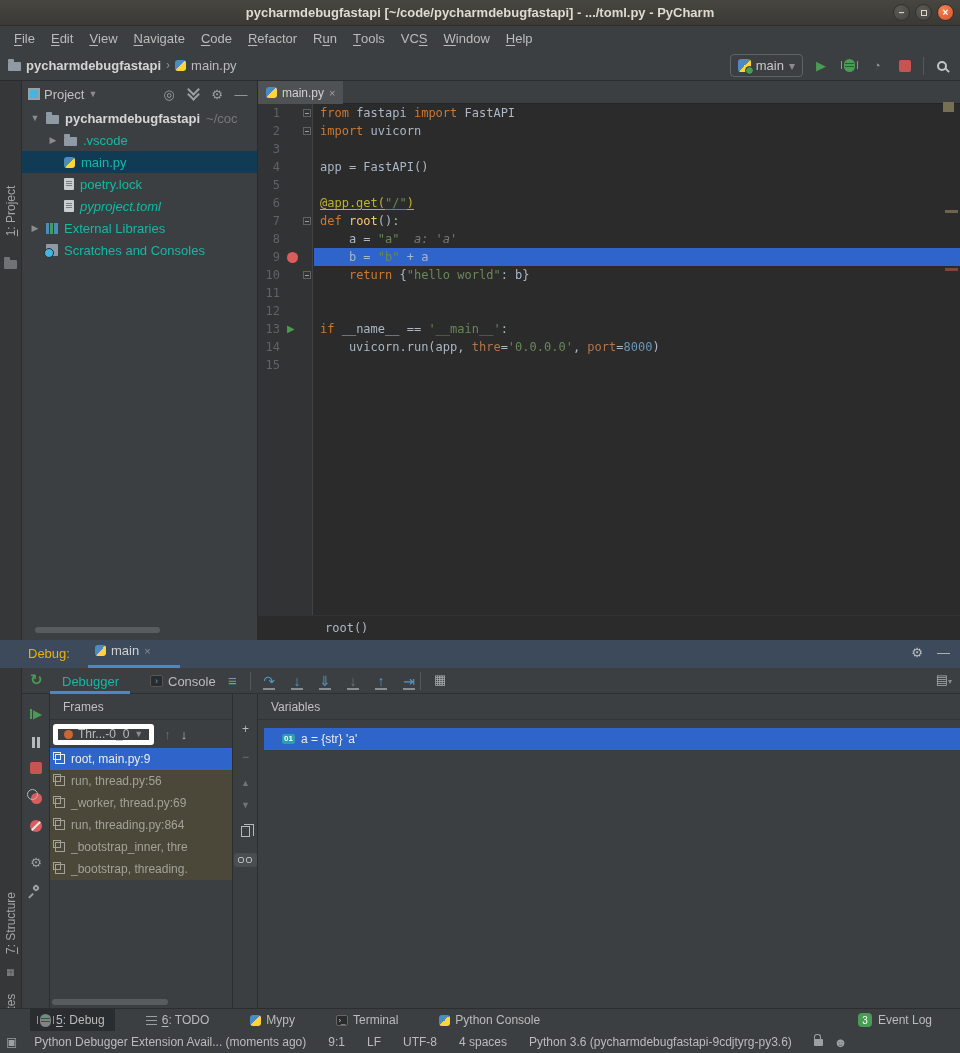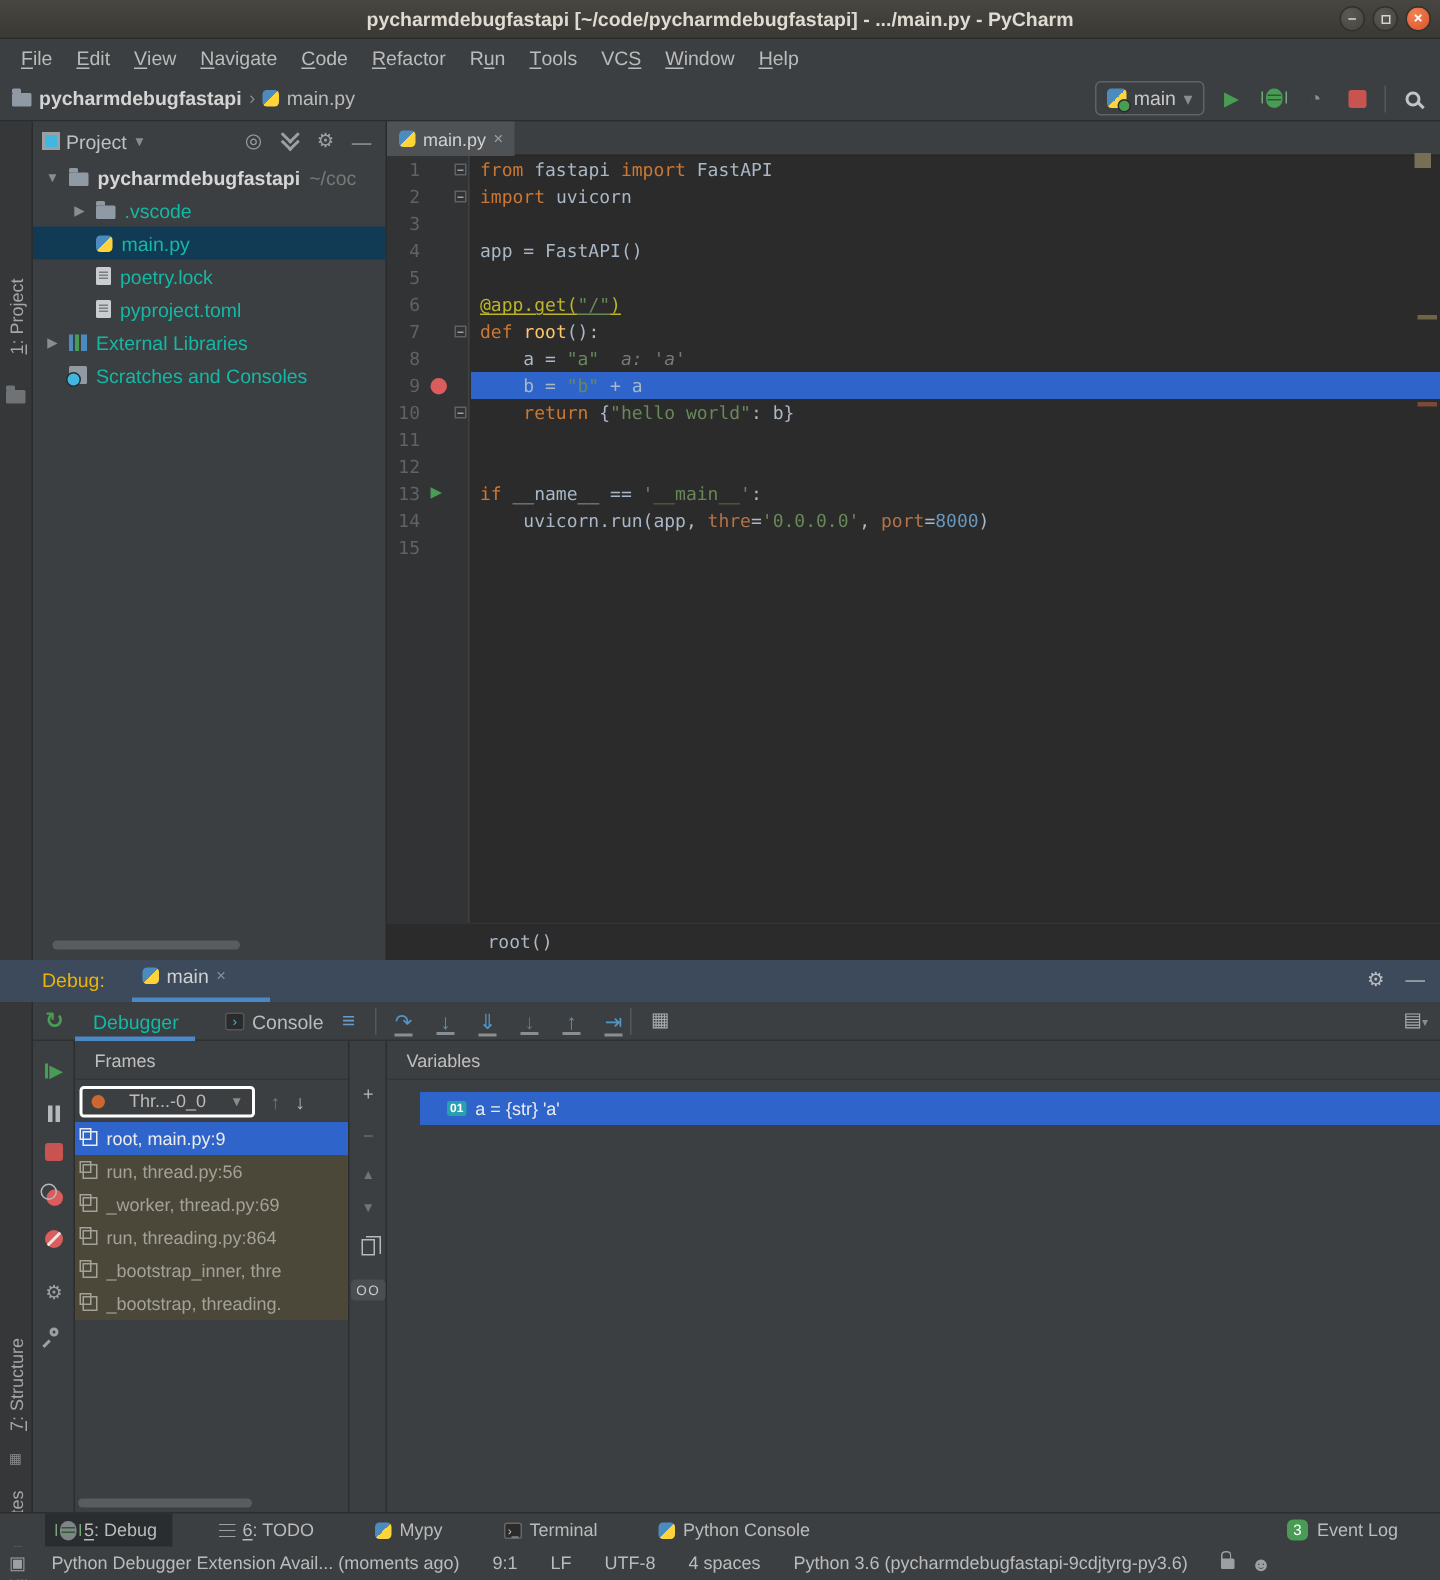--- a/index.html
+++ b/index.html
@@ -157,39 +157,39 @@
   .i-viewbp { width:11px; height:11px; border-radius:50%; background:var(--breakpoint-red,#DB5C5C); position:relative; }
   .i-viewbp::before { content:""; position:absolute; left:-4px; top:-4px; width:9px; height:9px; border-radius:50%; border:1px solid #b6b9bb; }
   .i-mute { width:12px; height:12px; border-radius:50%; background:var(--breakpoint-red,#DB5C5C); position:relative; overflow:hidden; }
   .i-mute::after { content:""; position:absolute; left:-2px; top:5px; width:16px; height:2px; background:#e8e8e8; transform:rotate(-45deg); }
   .i-pin { width:6px; height:6px; border-radius:50%; border:2px solid #9da0a2; position:relative; transform:rotate(45deg); }
   .i-pin::after { content:""; position:absolute; left:2px; top:7px; width:2px; height:6px; background:#9da0a2; }
 
   #frames-panel { position:absolute; left:28px; top:0; width:183px; height:314px; border-right:1px solid #2b2d2e; }
   .pane-header { height:26px; border-bottom:1px solid #323535; display:flex; align-items:center; padding-left:13px; color:#c0c0c0; font-size:12px; }
   #thread-row { height:28px; display:flex; align-items:center; gap:10px; padding-left:3px; }
-  #thread-dd { border:2px solid #ffffff; border-radius:3px; height:21px; display:flex; align-items:center; gap:16px; padding:0 6px; color:#bbbbbb; font-size:12px; }
+  #thread-dd { border:5px solid #ffffff; border-radius:3px; height:21px; display:flex; align-items:center; gap:5px; padding:0 6px; color:#bbbbbb; font-size:12px; }
   .thread-dot { width:9px; height:9px; border-radius:50%; background:#cc6633; }
   .frame-row { height:22px; display:flex; align-items:center; gap:6px; padding-left:5px; white-space:nowrap; overflow:hidden; font-size:12px; color:#b9b9b9; }
   .frame-row.selected { background:var(--selection,#2F65CA); color:#ececec; }
   .frame-row.lib { background:var(--lib-frame,#4C4839); color:#a2a298; }
   .i-frame { width:10px; height:10px; border:1px solid currentColor; position:relative; flex:none; }
   .i-frame::before { content:""; position:absolute; left:-3px; top:-3px; width:6px; height:6px; border:1px solid currentColor; background:inherit; }
   #frames-hscroll { position:absolute; left:2px; top:305px; width:116px; height:6px; background:#595c5e; border-radius:3px; }
 
   #mini-col { position:absolute; left:211px; top:0; width:25px; height:314px; border-right:1px solid #2b2d2e; }
   #mini-col .mico { position:absolute; left:0; width:25px; text-align:center; color:#b6b9bb; font-size:12px; }
   #mini-col .dim { color:#707476; }
   .i-glasses { display:inline-block; background:#4a4e50; border-radius:3px; padding:2px 3px; color:#c8cbcd; font-size:9px; letter-spacing:1px; }
   .i-copy { display:inline-block; width:9px; height:11px; border:1px solid #b6b9bb; position:relative; }
   .i-copy::before { content:""; position:absolute; left:2px; top:-3px; width:9px; height:11px; border-top:1px solid #b6b9bb; border-right:1px solid #b6b9bb; }
 
   #vars-panel { position:absolute; left:236px; top:0; right:0; height:314px; }
   #var-row { position:absolute; left:6px; right:0; top:34px; height:22px; background:var(--selection,#2F65CA);
-    display:flex; align-items:center; gap:6px; padding-left:18px; color:#ececec; font-size:12px;margin-left:16px; }
+    display:flex; align-items:center; gap:6px; padding-left:18px; color:#ececec; font-size:12px; }
   .i-val { background:#2A9FB0; color:#fff; font-size:8px; font-weight:bold; border-radius:2px; padding:1px 2px; line-height:1; }
 
   
   #tool-bar { left:0; top:1008px; width:960px; height:23px; background:var(--panel,#3C3F41); border-top:1px solid #2b2d2e; display:flex; align-items:center; font-size:12px; }
   .tool-item { height:23px; display:flex; align-items:center; gap:5px; padding:0 10px; color:#bbbbbb; }
   .tool-item.active { background:#2a2d2f; }
   .i-lines { width:11px; height:9px; background:repeating-linear-gradient(#9da0a2 0 1px, transparent 1px 4px); }
   .i-term { width:12px; height:11px; background:#2b2b2b; border:1px solid #666; border-radius:2px; color:#c8cbcd; font-size:8px; line-height:9px; text-align:center; }
   #event-log { position:absolute; right:28px; display:flex; align-items:center; gap:6px; color:#bbbbbb; }
   .badge { width:14px; height:14px; border-radius:4px; background:var(--run-green,#499C54); color:#fff; font-size:10px; display:flex; align-items:center; justify-content:center; }
@@ -199,21 +199,21 @@
   #status-bar .sitem { padding:0 11px; white-space:nowrap; }
   #status-bar .winico { color:#9da0a2; font-size:12px; padding:0 6px 0 6px; }
   .i-lock { width:9px; height:7px; background:#9da0a2; border-radius:1px; position:relative; display:inline-block; }
   .i-lock::before { content:""; position:absolute; left:0px; top:-5px; width:5px; height:5px; border:1.5px solid #9da0a2; border-bottom:none; border-radius:3px 3px 0 0; }
   .i-hector { color:#9da0a2; font-size:13px; }
 </style>
 </head>
 <body>
 
 <div id="titlebar" class="abs">
-  <span>pycharmdebugfastapi [~/code/pycharmdebugfastapi] - .../main.py - PyCharm</span>
+  <span>pycharmdebugfastapi [~/code/pycharmdebugfastapi] - .../toml.py - PyCharm</span>
   <div id="win-controls">
     <div class="wbtn">–</div>
     <div class="wbtn">
         <span class="sq"></span>
       </div>
     <div class="wbtn close">×</div>
   </div>
 </div>
 
 <div id="menubar" class="abs">
@@ -304,21 +304,21 @@
       <div class="tree-row selected" style="padding-left: 26px;">
         <span class="arrow"></span>
         <span class="ico i-py small"></span>
         <span class="lbl">main.py</span>
       </div>
       <div class="tree-row" style="padding-left: 26px;">
         <span class="arrow"></span>
         <span class="ico i-file"></span>
         <span class="lbl">poetry.lock</span>
       </div>
-      <div class="tree-row" style="padding-left: 26px;">
+      <div class="tree-row" style="padding-left: 26px; font-style: italic;">
         <span class="arrow"></span>
         <span class="ico i-file"></span>
         <span class="lbl">pyproject.toml</span>
       </div>
       <div class="tree-row" style="padding-left: 8px;">
         <span class="arrow">▶</span>
         <span class="ico i-lib"></span>
         <span class="lbl">External Libraries</span>
       </div>
       <div class="tree-row" style="padding-left: 8px;">

